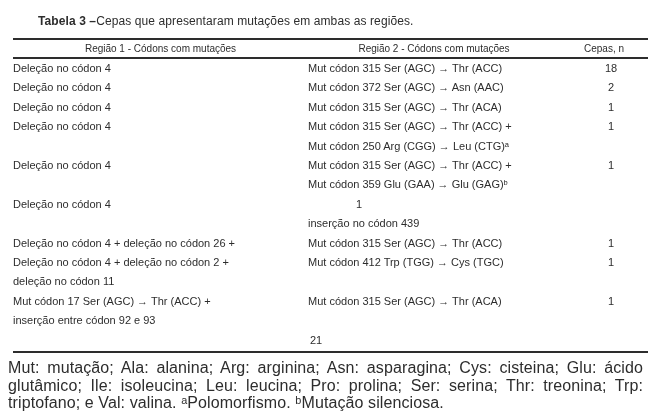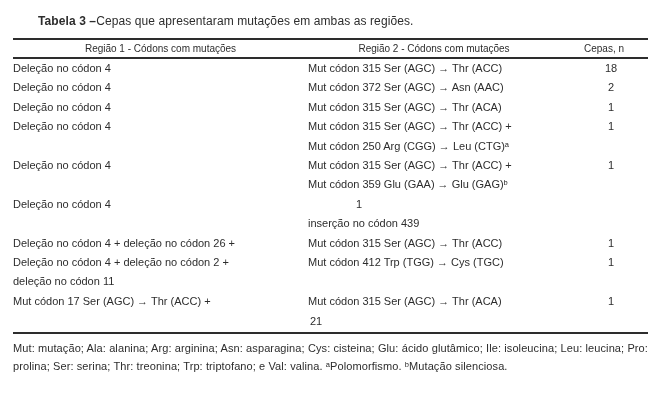--- a/index.html
+++ b/index.html
@@ -29,24 +29,23 @@
   }
   .thead .cell { text-align: center; }
   .trow { display: flex; height: 19.4px; line-height: 19.4px; font-size: 11px; }
   .cell { overflow: hidden; white-space: nowrap; }
   .c1 { width: 295px; }
   .c2 { width: 252px; }
   .n  { width: 88px; text-align: center; }
   .trow .n { padding-left: 14px; width: 74px; }
   .trow.total { height: 21px; line-height: 21px; }
   .footnote {
-    margin-left: 5px;
     width: 635px;
     margin-top: 6px;
-    font-size: 11px;
+    font-size: 16px;
     line-height: 17.5px;
     text-align: justify;
     text-align-last: left;
     letter-spacing: 0.1px;
   }
 </style>
 </head>
 <body>
 
 <div class="page">
@@ -121,20 +120,25 @@
         <div class="trow">
           <div class="cell c1">deleção no códon 11</div>
           <div class="cell c2"></div>
           <div class="cell n"></div>
         </div>
         <div class="trow">
           <div class="cell c1">Mut códon 17 Ser (AGC) → Thr (ACC) +</div>
           <div class="cell c2">Mut códon 315 Ser (AGC) → Thr (ACA)</div>
           <div class="cell n">1</div>
         </div>
+        <div class="trow">
+          <div class="cell c1">inserção entre códon 92 e 93</div>
+          <div class="cell c2"></div>
+          <div class="cell n"></div>
+        </div>
       </div>
 
     <div class="trow total">
       <div class="cell c2"></div>
       <div class="cell n">21</div>
     </div>
 
   </div>
 
   <div class="footnote">Mut: mutação; Ala: alanina; Arg: arginina; Asn: asparagina; Cys: cisteina; Glu: ácido glutâmico; Ile: isoleucina; Leu: leucina; Pro: prolina; Ser: serina; Thr: treonina; Trp: triptofano; e Val: valina. ᵃPolomorfismo. ᵇMutação silenciosa.</div>

